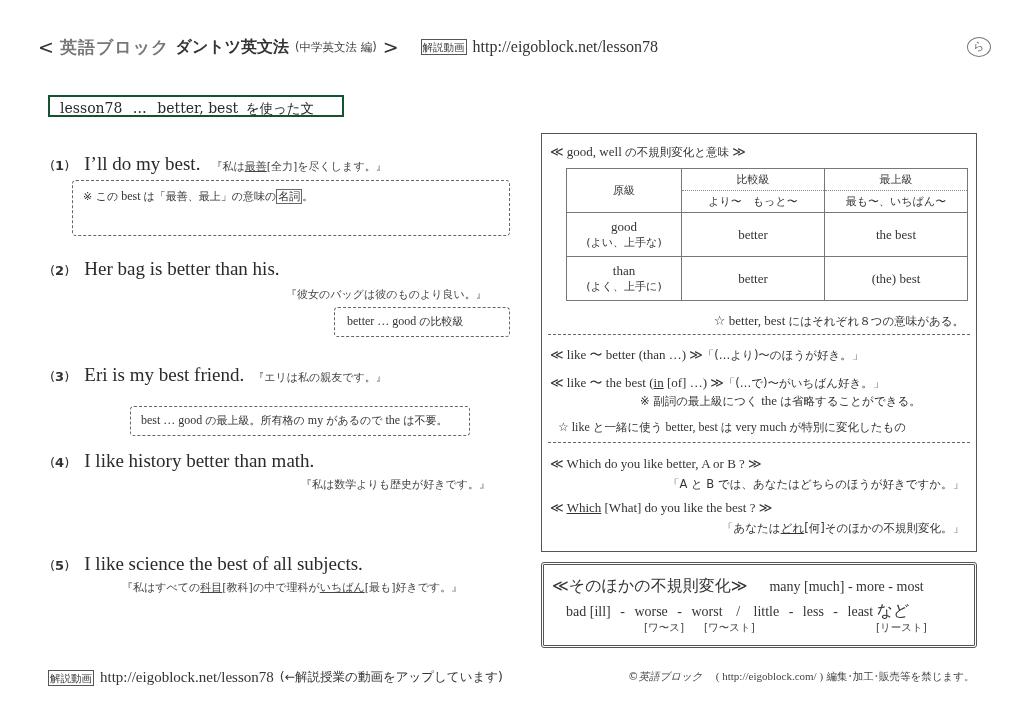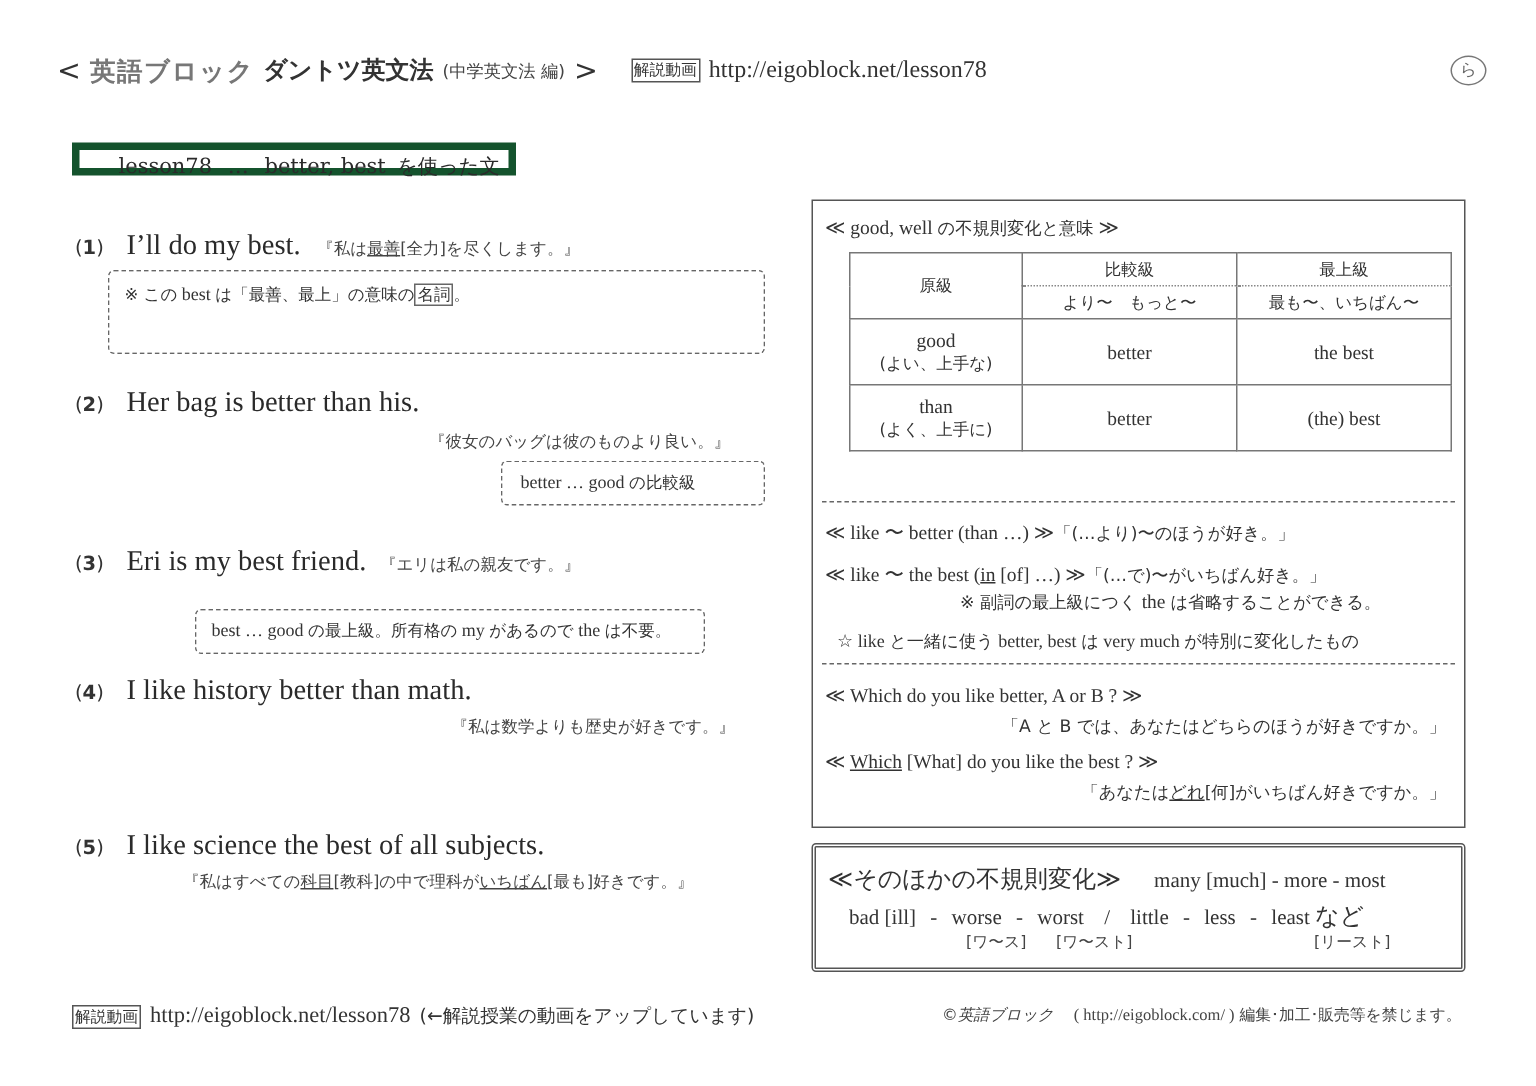--- a/index.html
+++ b/index.html
@@ -11,21 +11,21 @@
   #header { left:38px; top:34px; height:26px; display:flex; align-items:center; white-space:nowrap; }
   .hdr-bracket { font-family:"DejaVu Sans",sans-serif; font-size:19px; color:#333; }
   .hdr-logo { font-family:"DejaVu Sans",sans-serif; font-size:17px; color:#777; font-weight:bold; letter-spacing:1px; margin:0 6px 0 6px; }
   .hdr-title { font-family:"DejaVu Sans",sans-serif; font-size:16px; font-weight:bold; color:#333; }
   .hdr-sub { font-family:"DejaVu Sans",sans-serif; font-size:11.5px; color:#444; margin-left:6px; }
   .boxed-label { font-family:"DejaVu Sans",sans-serif; font-size:10.5px; border:1px solid #555; padding:0 1px; line-height:14px; color:#333; }
   .hdr-url { font-family:"Liberation Serif",serif; font-size:16px; color:#333; margin-left:6px; }
   #page-icon { left:967px; top:37px; width:22px; height:18px; border:1px solid #777; border-radius:50%; font-family:"DejaVu Sans",sans-serif; font-size:11px; color:#666; text-align:center; line-height:17px; }
 
   
-  #lesson-title { left:48px; top:95px; width:296px; height:22px; border:5px solid #14532d; font-size:14px; line-height:22px; padding-left:26px; box-sizing:border-box; white-space:nowrap; }
+  #lesson-title { left:48px; top:95px; width:296px; height:22px; border:2px solid #14532d; font-size:14px; line-height:22px; padding-left:10px; box-sizing:border-box; white-space:nowrap; }
   #lesson-title .jp { font-family:"DejaVu Sans",sans-serif; font-size:13.5px; }
 
   
   .ex-num { font-family:"DejaVu Sans",sans-serif; font-weight:bold; font-size:13px; color:#333; }
   .ex-num .p { font-weight:normal; }
   .ex-en { font-family:"Liberation Serif",serif; font-size:19px; color:#2a2a2a; }
   .ex-jp { font-family:"DejaVu Sans",sans-serif; font-size:11px; color:#444; }
   .note { border:1px dashed #666; border-radius:4px; font-size:12px; font-family:"Liberation Serif",serif; color:#333; box-sizing:border-box; }
   .note .jp { font-family:"DejaVu Sans",sans-serif; font-size:11px; }
   .u { text-decoration:underline; }
@@ -148,20 +148,23 @@
       <td>
         <div>than</div>
         <div class="jp">(よく、上手に)</div>
       </td>
       <td>better</td>
       <td>(the) best</td>
     </tr>
   </tbody>
     </table>
 
+  <div class="abs rp-text" style="right:12px; top:179px;">
+    <span>☆ better, best </span><span class="jp">にはそれぞれ８つの意味がある。</span>
+  </div>
   <div class="dash-sep" style="top:200px;"></div>
 
   <div class="abs rp-text" style="left:8px; top:212px;">
     <span>≪ like 〜 better (than …) ≫</span><span class="jp">「(…より)〜のほうが好き。」</span>
   </div>
   <div class="abs rp-text" style="left:8px; top:240px;">
     <span>≪ like 〜 the best (</span><span class="u">in</span><span> [of] …) ≫</span><span class="jp">「(…で)〜がいちばん好き。」</span>
   </div>
   <div class="abs rp-text" style="left:98px; top:259px;">
     <span class="jp">※ 副詞の最上級につく</span><span> the </span><span class="jp">は省略することができる。</span>
@@ -172,21 +175,21 @@
   <div class="dash-sep" style="top:308px;"></div>
 
   <div class="abs rp-text" style="left:8px; top:322px;">≪ Which do you like better, A or B ? ≫</div>
   <div class="abs rp-text" style="right:12px; top:342px;">
     <span class="jp">「A </span><span class="jp">と</span><span class="jp"> B </span><span class="jp">では、あなたはどちらのほうが好きですか。」</span>
   </div>
   <div class="abs rp-text" style="left:8px; top:366px;">
     <span>≪ </span><span class="u">Which</span><span> [What] do you like the best ? ≫</span>
   </div>
   <div class="abs rp-text" style="right:12px; top:386px;">
-    <span class="jp">「あなたは</span><span class="jp u">どれ</span><span class="jp">[何]がいちばん好きですか。」</span>
+    <span class="jp">「あなたは</span><span class="jp u">どれ</span><span class="jp">[何]そのほかの不規則変化。」</span>
   </div>
 </div>
 
 <div id="other-box" class="abs">
   <div class="abs ob-text" style="left:8px; top:11px;">
     <span class="jp">≪そのほかの不規則変化≫</span><span style="margin-left:22px;">many [much] - more - most</span>
   </div>
   <div class="abs ob-text" style="left:22px; top:36px;">
     <span>bad [ill]</span>
     <span style="margin:0 6px;">-</span>

